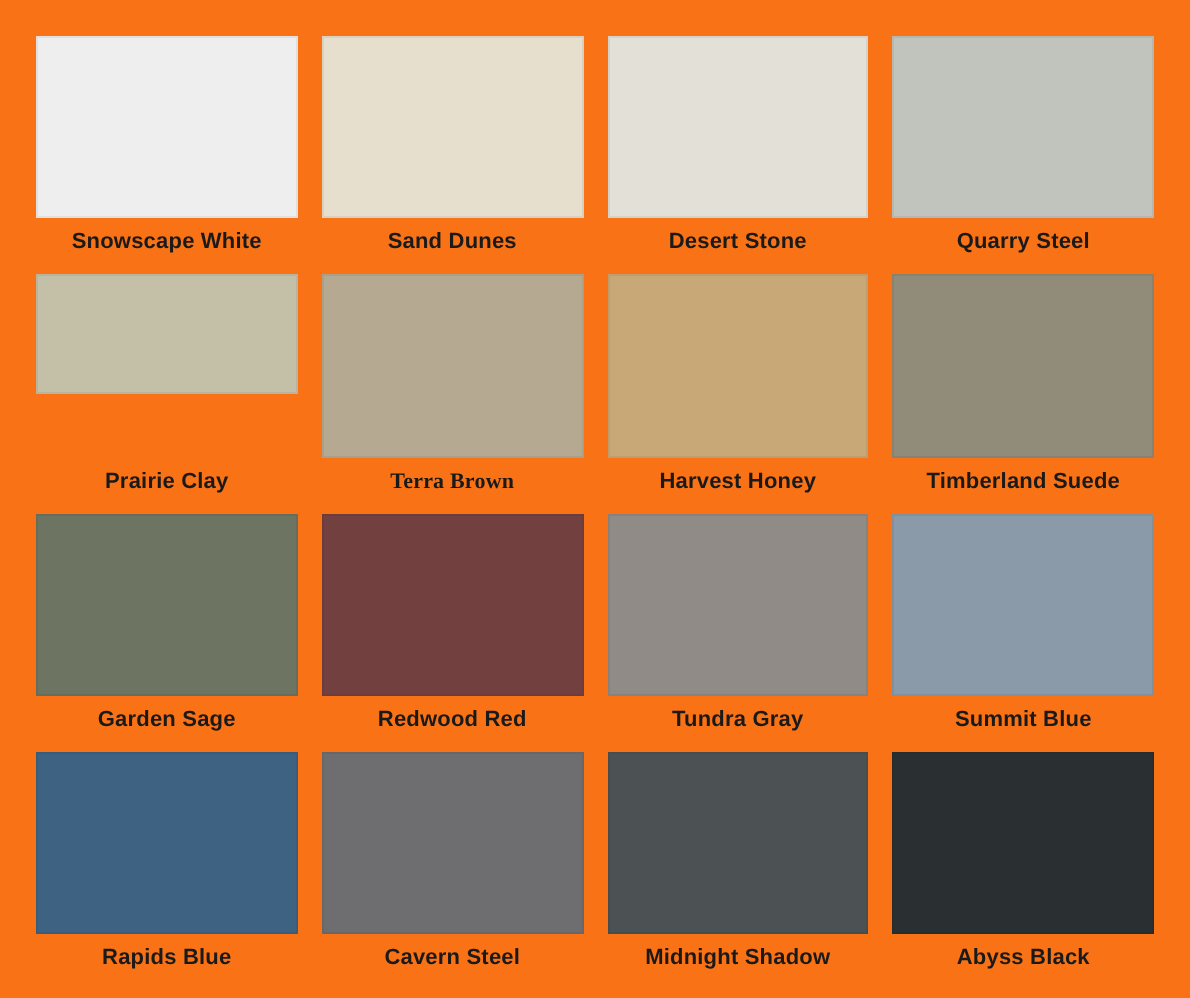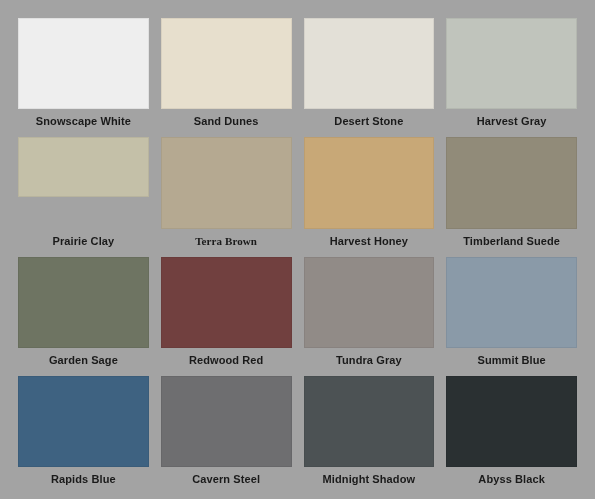--- a/index.html
+++ b/index.html
@@ -51,36 +51,36 @@
     color: #1a1a1a;
     letter-spacing: 0.1px;
     white-space: nowrap;
     overflow: hidden;
     text-overflow: ellipsis;
   }
 </style>
 </head>
 <body>
 
-<div id="palette-board" style="background: #a3a3a3; grid-template-columns: repeat(4, 1fr); grid-template-rows: repeat(4, 1fr);">
+<div id="palette-board" style="background: #f97316; grid-template-columns: repeat(4, 1fr); grid-template-rows: repeat(4, 1fr);">
     <div class="swatch-cell">
       <div class="swatch-chip" style="background-color: rgb(238, 238, 238);"></div>
       <div class="swatch-label" style="color: rgb(26, 26, 26);">Snowscape White</div>
     </div>
     <div class="swatch-cell">
       <div class="swatch-chip" style="background-color: rgb(231, 223, 205);"></div>
       <div class="swatch-label" style="color: rgb(26, 26, 26);">Sand Dunes</div>
     </div>
     <div class="swatch-cell">
       <div class="swatch-chip" style="background-color: rgb(227, 224, 215);"></div>
       <div class="swatch-label" style="color: rgb(26, 26, 26);">Desert Stone</div>
     </div>
     <div class="swatch-cell">
       <div class="swatch-chip" style="background-color: rgb(192, 196, 188);"></div>
-      <div class="swatch-label" style="color: rgb(26, 26, 26);">Harvest Gray</div>
+      <div class="swatch-label" style="color: rgb(26, 26, 26);">Quarry Steel</div>
     </div>
     <div class="swatch-cell">
       <div class="swatch-chip" style="background-color: rgb(196, 192, 168);"></div>
       <div class="swatch-label" style="color: rgb(26, 26, 26); margin-top: 32px;">Prairie Clay</div>
     </div>
     <div class="swatch-cell">
       <div class="swatch-chip" style="background-color: rgb(181, 169, 145);"></div>
       <div class="swatch-label" style="color: rgb(26, 26, 26); font-family: Liberation Serif, serif;">Terra Brown</div>
     </div>
     <div class="swatch-cell">

